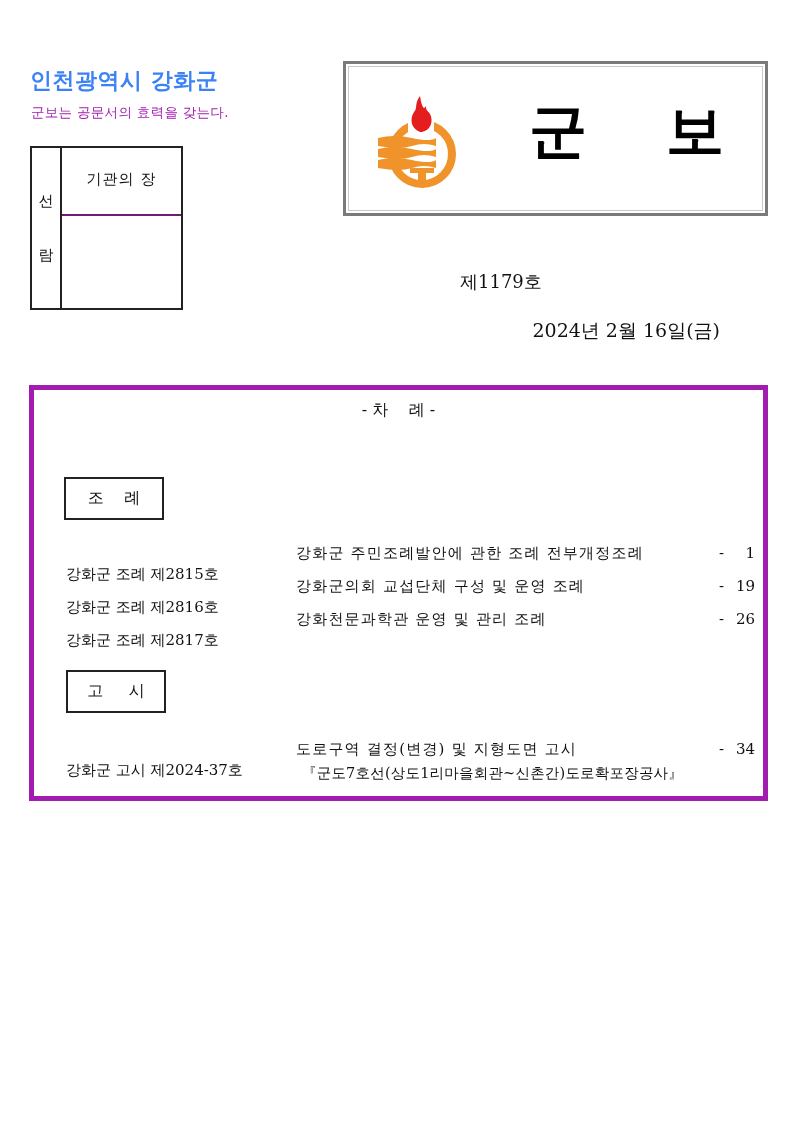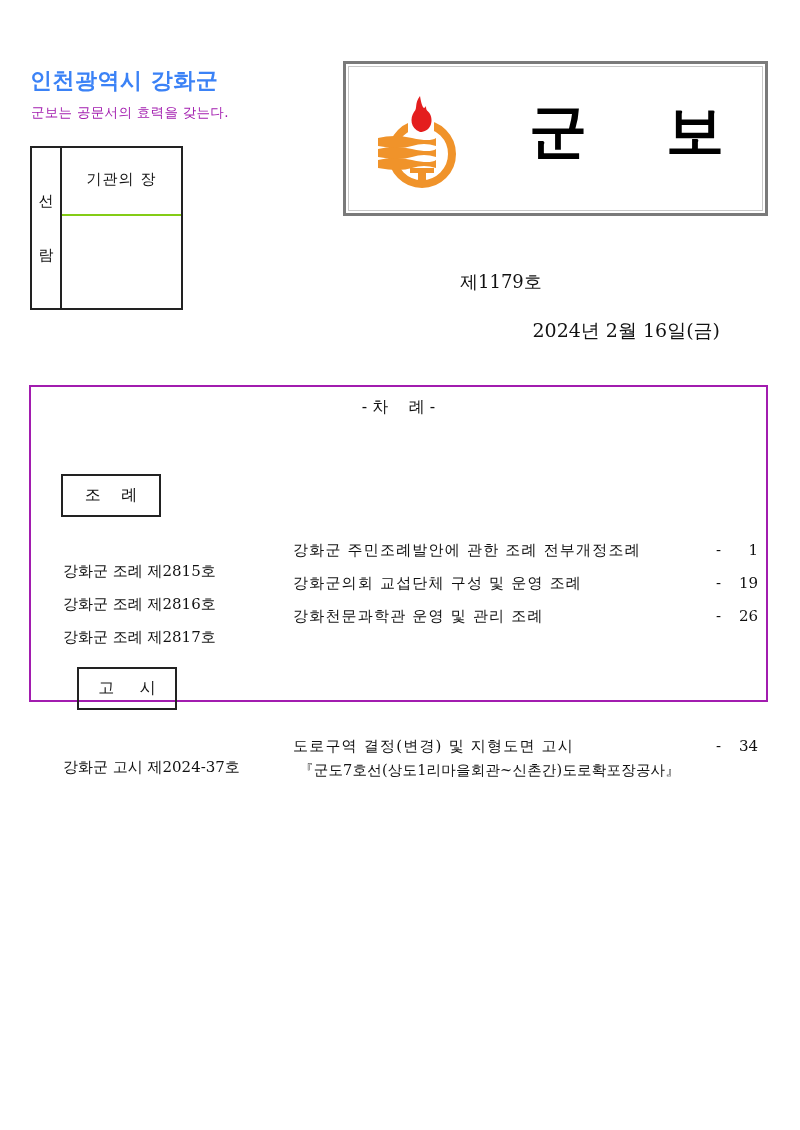--- a/index.html
+++ b/index.html
@@ -6,32 +6,32 @@
   html, body { width: 800px; height: 1130px; background: #ffffff; overflow: hidden; }
   body { position: relative; font-family: "DejaVu Serif", "Liberation Serif", serif; color: #111; }
 
   .abs { position: absolute; }
 
   .org-title { left: 30px; top: 66px; font-family: "DejaVu Sans", "Liberation Sans", sans-serif; font-weight: bold; font-size: 22px; letter-spacing: 0.5px; color: #3b82f6; white-space: nowrap; }
   .org-sub { left: 31px; top: 104px; font-family: "DejaVu Sans", "Liberation Sans", sans-serif; font-size: 13.5px; color: #a21caf; white-space: nowrap; letter-spacing: 0.3px; }
 
   .approval { left: 30px; top: 146px; width: 153px; height: 164px; border: 2px solid #222; }
   .approval .col-left { position: absolute; left: 0; top: 0; width: 30px; height: 100%; border-right: 2px solid #222; }
-  .approval .row-top { position: absolute; left: 30px; top: 0; right: 0; height: 68px; border-bottom: 2px solid #84cc16; display:flex; align-items:flex-start; justify-content:center; padding-top: 22px; }
+  .approval .row-top { position: absolute; left: 30px; top: 0; right: 0; height: 68px; border-bottom: 2px solid #701a75; display:flex; align-items:flex-start; justify-content:center; padding-top: 22px; }
   .approval .v-char { position: absolute; left: 0; width: 28px; text-align: center; font-family: "DejaVu Sans", "Liberation Sans", sans-serif; font-size: 15px; }
   .approval .label { font-family: "DejaVu Sans", "Liberation Sans", sans-serif; font-size: 15px; letter-spacing: 1px; }
 
   .masthead { left: 343px; top: 61px; width: 425px; height: 155px; border: 3px solid #7a7a7a; outline: 1px solid #c8c8c8; outline-offset: -6px; background: #fff; }
   .masthead .logo { position: absolute; left: 28px; top: 28px; width: 90px; height: 100px; }
   .masthead .title-char { position: absolute; top: 38px; font-family: "DejaVu Sans", "Liberation Sans", sans-serif; font-weight: bold; font-size: 58px; color: #000; line-height: 1; }
 
   .issue-no { left: 460px; top: 270px; width: 240px; text-align: left; font-size: 18px; white-space: nowrap; }
   .issue-date { left: 440px; top: 318px; width: 280px; text-align: right; font-size: 19px; white-space: nowrap; }
 
-  .toc { left: 29px; top: 385px; width: 739px; height: 317px; border: 2px solid #a21caf; }
+  .toc { left: 29px; top: 385px; width: 739px; height: 416px; border: 5px solid #a21caf; }
   .toc-title { position: absolute; left: 0; right: 0; top: 10px; text-align: center; font-size: 16px; white-space: pre; }
 
   .section-box { position: absolute; width: 100px; height: 43px; border: 2px solid #222; font-family: "DejaVu Sans", "Liberation Sans", sans-serif; font-size: 16px; display: flex; align-items: center; justify-content: center; white-space: pre; }
 
   .entry { position: absolute; left: 0; right: 0; height: 24px; font-size: 15px; white-space: nowrap; }
   .entry .num { position: absolute; left: 32px; margin-top: 21px; }
   .entry .desc { position: absolute; left: 262px; letter-spacing: 1.2px; }
   .entry .dash { position: absolute; left: 685px; }
   .entry .page { position: absolute; right: 8px; text-align: right; }
   .entry .desc2 { position: absolute; left: 268px; top: 24px; font-size: 14.5px; letter-spacing: 0.2px; }
@@ -93,21 +93,21 @@
     <span class="dash">-</span>
     <span class="page">19</span>
   </div>
   <div class="entry" style="top:220px;">
     <span class="num">강화군 조례 제2817호</span>
     <span class="desc">강화천문과학관 운영 및 관리 조례</span>
     <span class="dash">-</span>
     <span class="page">26</span>
   </div>
 
-  <div class="section-box" style="left:46px;top:280px;">고     시</div>
+  <div class="section-box" style="left:32px;top:280px;">고     시</div>
 
   <div class="entry" style="top:350px;height:48px;">
     <span class="num">강화군 고시 제2024-37호</span>
     <span class="desc">도로구역 결정(변경) 및 지형도면 고시</span>
     <span class="dash">-</span>
     <span class="page">34</span>
     <span class="desc2">『군도7호선(상도1리마을회관~신촌간)도로확포장공사』</span>
   </div>
 </div>
 

